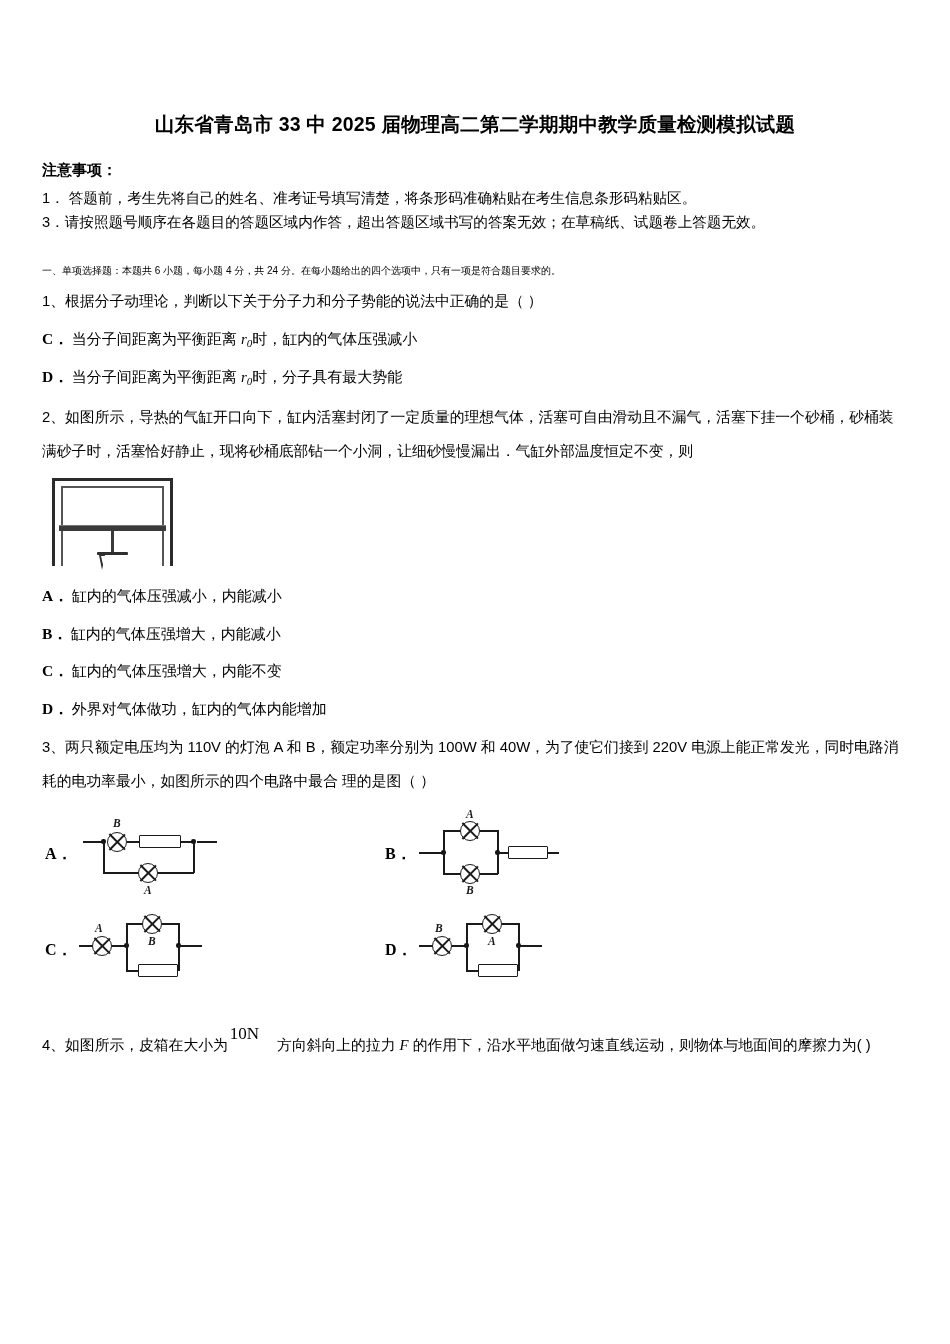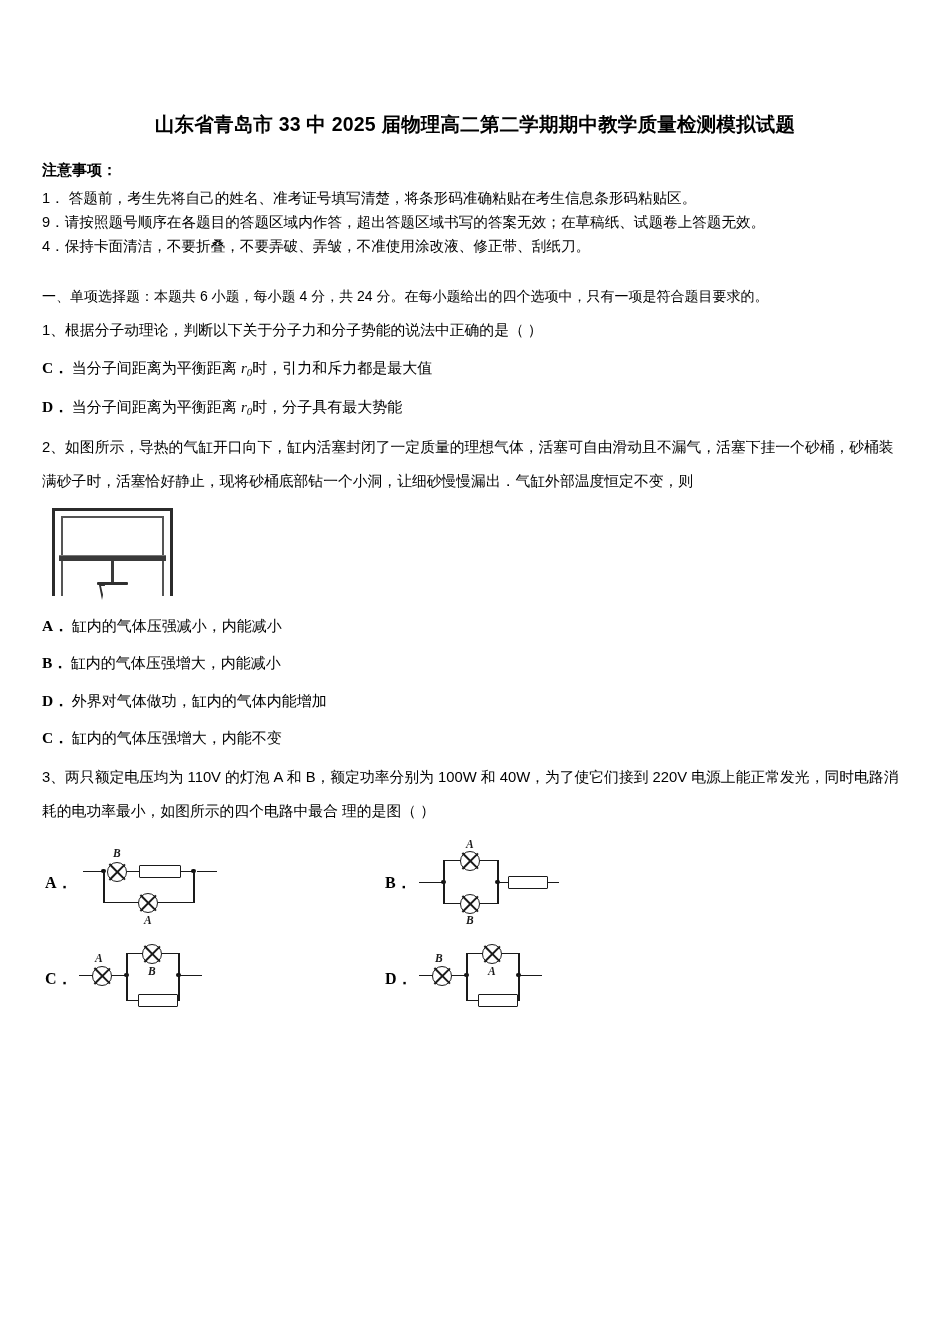--- a/index.html
+++ b/index.html
@@ -44,21 +44,21 @@
   }
   .notice-line {
     font-family: "Liberation Sans", "DejaVu Sans", sans-serif;
     font-size: 14.6px;
     line-height: 1.62;
     margin: 0;
     white-space: nowrap;
   }
   .section-head {
     font-family: "Liberation Sans", "DejaVu Sans", sans-serif;
-    font-size: 14px;
+    font-size: 10px;
     line-height: 1.5;
     margin: 28px 0 0 0;
     white-space: nowrap;
   }
   .q-stem {
     font-family: "Liberation Sans", "DejaVu Sans", sans-serif;
     font-size: 14.8px;
     line-height: 1.55;
     margin: 12px 0 0 0;
   }
@@ -276,29 +276,28 @@
 <body>
 
 <div class="page">
 
   <h1 class="doc-title">山东省青岛市 33 中 2025 届物理高二第二学期期中教学质量检测模拟试题</h1>
 
   <div class="body-block">
 
     <div class="notice-head">注意事项：</div>
     <p class="notice-line">1．  答题前，考生先将自己的姓名、准考证号填写清楚，将条形码准确粘贴在考生信息条形码粘贴区。</p>
-    <p class="notice-line">9．请按照题号顺序在各题目的答题区域内作答，超出答题区域书写的答案无效；在草稿纸、试题卷上答题无效。</p>
-    <p class="notice-line">4．保持卡面清洁，不要折叠，不要弄破、弄皱，不准使用涂改液、修正带、刮纸刀。</p>
+    <p class="notice-line">3．请按照题号顺序在各题目的答题区域内作答，超出答题区域书写的答案无效；在草稿纸、试题卷上答题无效。</p>
 
     <p class="section-head">一、单项选择题：本题共 6 小题，每小题 4 分，共 24 分。在每小题给出的四个选项中，只有一项是符合题目要求的。</p>
 
     <p class="q-stem"><span>1、</span><span>根据分子动理论，判断以下关于分子力和分子势能的说法中正确的是（  ）</span></p>
 
     <p class="opt">
-      <span class="lbl">C．</span><span>当分子间距离为平衡距离 </span><span class="ital">r</span><span class="sub">0</span><span>时，引力和斥力都是最大值</span>
+      <span class="lbl">C．</span><span>当分子间距离为平衡距离 </span><span class="ital">r</span><span class="sub">0</span><span>时，缸内的气体压强减小</span>
     </p>
     <p class="opt">
       <span class="lbl">D．</span><span>当分子间距离为平衡距离 </span><span class="ital">r</span><span class="sub">0</span><span>时，分子具有最大势能</span>
     </p>
 
     <p class="q-stem loose"><span>2、</span><span>如图所示，导热的气缸开口向下，缸内活塞封闭了一定质量的理想气体，活塞可自由滑动且不漏气，活塞下挂一个</span><span>砂桶，砂桶装满砂子时，活塞恰好静止，现将砂桶底部钻一个小洞，让细砂慢慢漏出．气缸外部温度恒定不变，则</span></p>
 
     <div class="fig-cylinder">
       <div class="cyl-top-outer"></div>
       <div class="cyl-outer-l"></div>
@@ -315,24 +314,24 @@
       </div>
     </div>
 
     <p class="opt">
       <span class="lbl">A．</span><span>缸内的气体压强减小，内能减小</span>
     </p>
     <p class="opt">
       <span class="lbl">B．</span><span>缸内的气体压强增大，内能减小</span>
     </p>
     <p class="opt">
+      <span class="lbl">C．</span><span>缸内的气体压强增大，内能不变</span>
+    </p>
+    <p class="opt">
       <span class="lbl">D．</span><span>外界对气体做功，缸内的气体内能增加</span>
-    </p>
-    <p class="opt">
-      <span class="lbl">C．</span><span>缸内的气体压强增大，内能不变</span>
     </p>
 
     <p class="q-stem loose"><span>3、</span><span>两只额定电压均为 110V 的灯泡 A 和 B，额定功率分别为 100W 和 40W，为了使它们接到 220V 电源上能正常发光，</span><span>同时电路消耗的电功率最小，如图所示的四个电路中最合 理的是图（    ）</span></p>
 
     <div class="circuit-grid">
 
       <div class="circuit-row">
 
         <div class="circuit-cell">
           <span class="lbl">A．</span>
@@ -422,15 +421,16 @@
             <div class="node" style="left:97px; top:39px;"></div>
             <div class="wire-h" style="left:99px; top:41px; width:24px;"></div>
             <span class="clabel" style="left:16px; top:18px;">B</span>
             <span class="clabel" style="left:69px; top:31px;">A</span>
           </div>
         </div>
 
       </div>
     </div>
 
+    <p class="q-stem loose" style="margin-top:16px;"><span>4、</span><span>如图所示，皮箱在大小为</span><span class="sup-inline">10N</span><span>方向斜向上的拉力 </span><span class="ital">F</span><span> 的作用下，沿水平地面做匀速直线运动，则物体与地面间的摩</span><span>擦力为(  )</span></p>
 
   </div>
 </div>
 
 </body></html>

